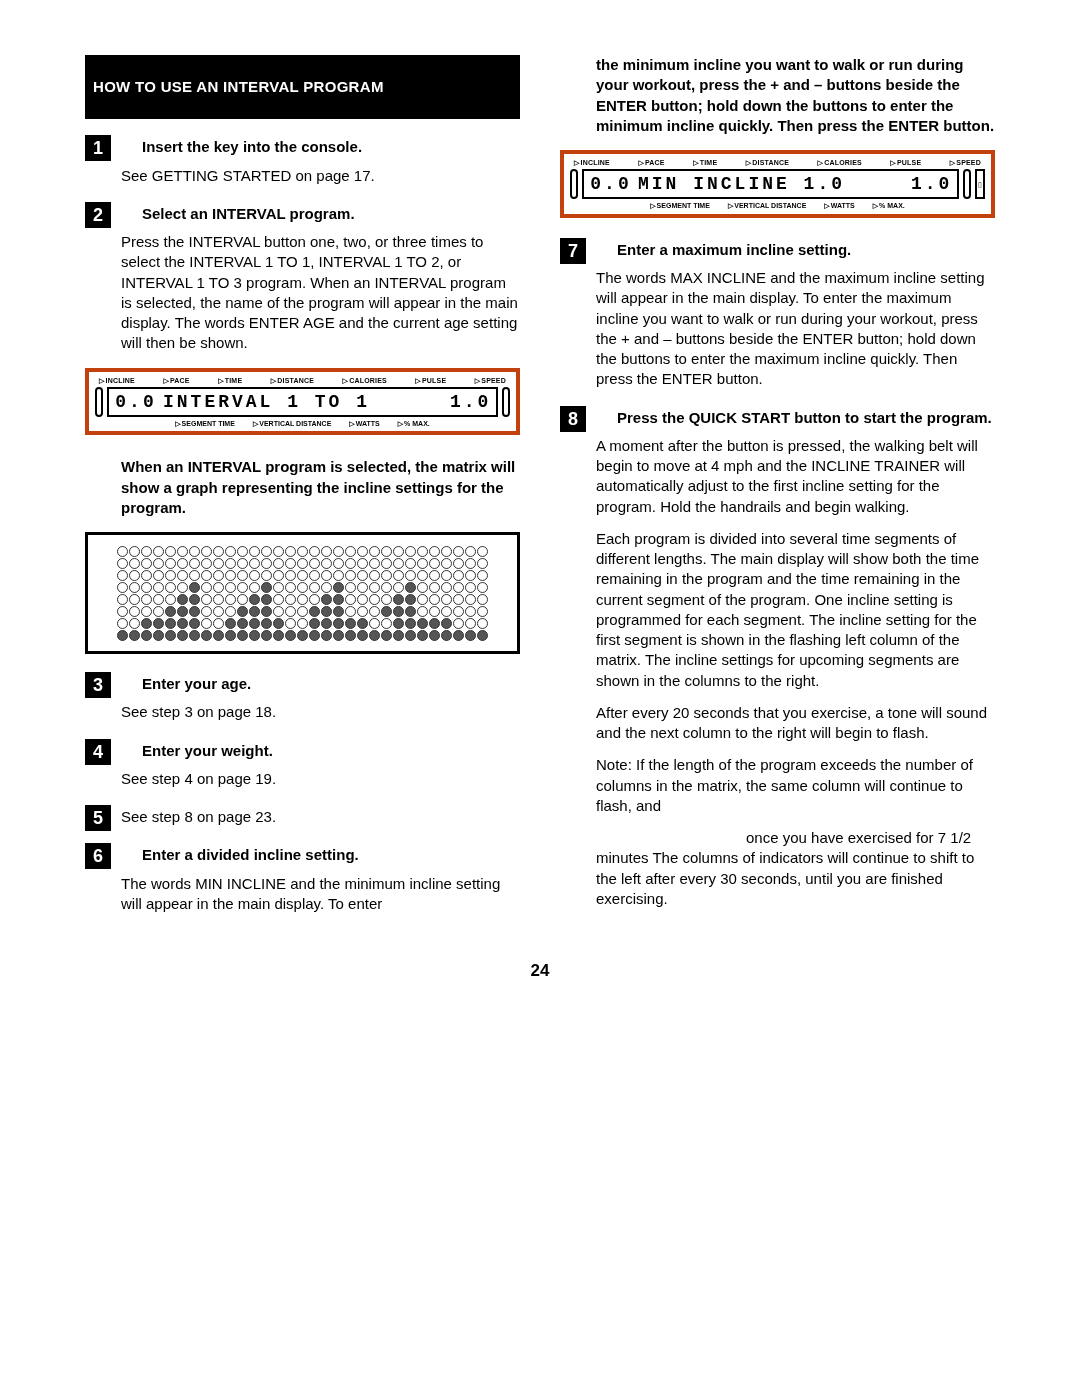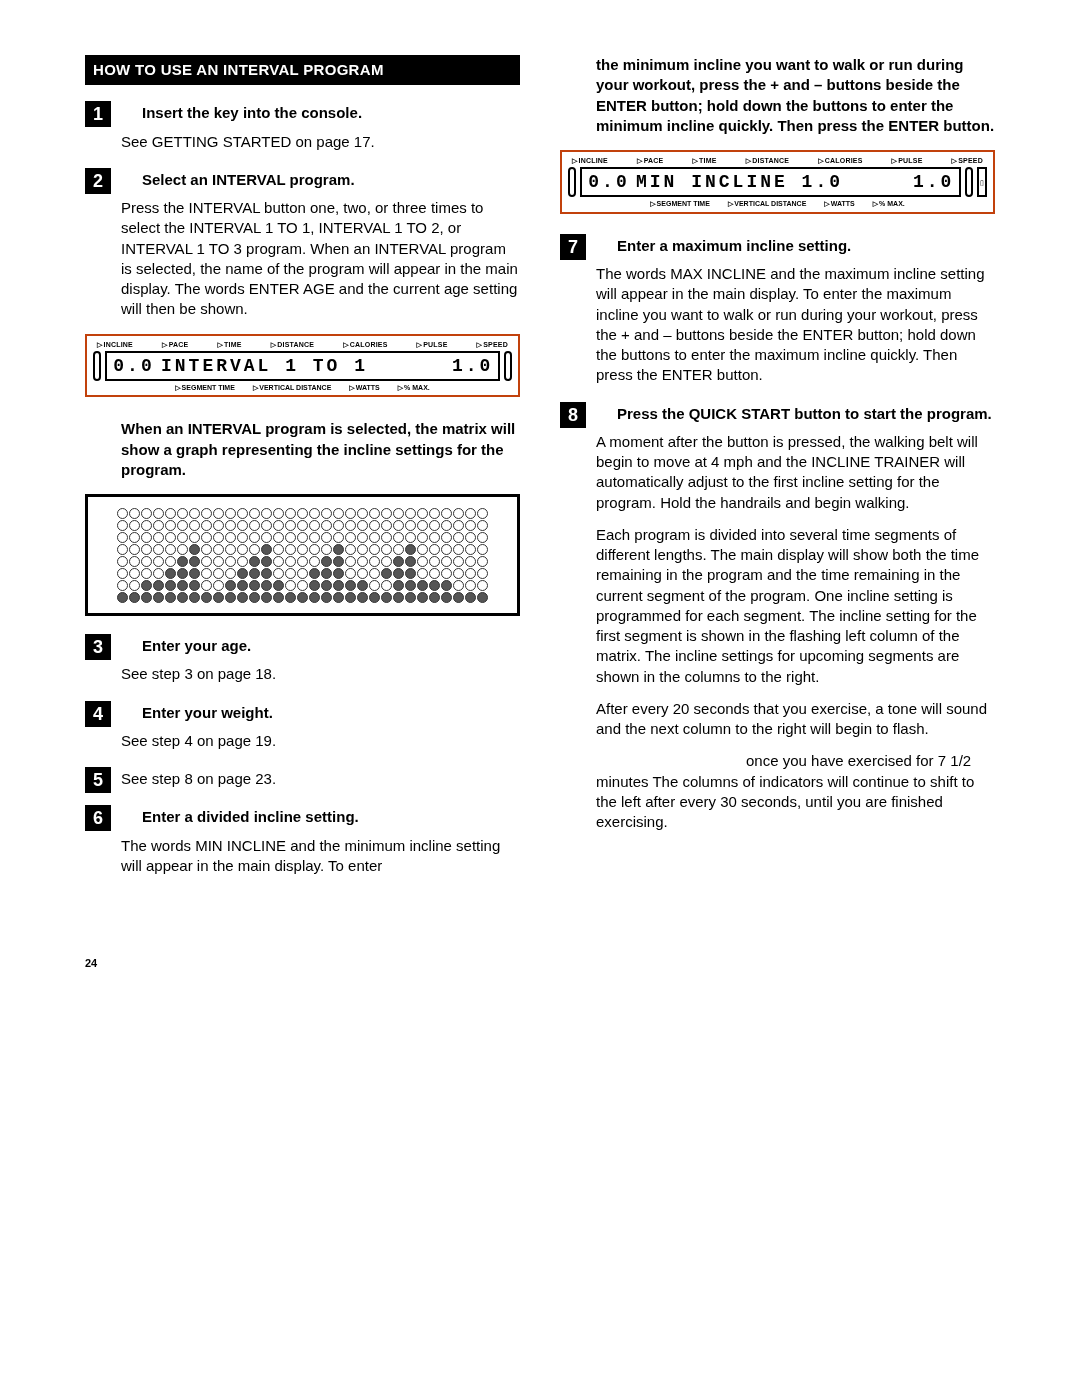--- a/index.html
+++ b/index.html
@@ -19,21 +19,21 @@
   }
   .col {
     flex: 1;
     min-width: 0;
   }
   .section-bar {
     background: #000;
     color: #fff;
     font-weight: bold;
     font-size: 15px;
-    padding: 5px 8px;
+    padding: 22px 8px;
     margin-bottom: 16px;
     letter-spacing: 0.3px;
   }
   .para { margin-bottom: 14px; font-weight: bold; }
   .indent { margin-left: 36px; }
   .step {
     position: relative;
     margin-top: 18px;
     margin-bottom: 10px;
   }
@@ -53,21 +53,21 @@
   .step-title {
     display: block;
     font-weight: bold;
     margin-left: 57px;
     margin-bottom: 8px;
   }
   .step-body { margin-left: 36px; margin-bottom: 12px; }
 
   
   .lcd {
-    border: 2px solid #c2410c;
+    border: 4px solid #c2410c;
     padding: 4px 6px 2px 6px;
     margin: 14px 0 22px 0;
   }
   .lcd-labels {
     display: flex;
     justify-content: space-between;
     font-size: 7px;
     font-weight: bold;
     letter-spacing: 0.2px;
     padding: 0 4px 2px 4px;
@@ -127,24 +127,24 @@
   .dot {
     width: 11px; height: 11px;
     border: 1px solid #333;
     border-radius: 50%;
     margin: 0.5px;
     background: #fff;
   }
   .dot.on { background: #555; }
 
   .page-num {
-    text-align: left;
+    text-align: center;
     font-weight: bold;
-    margin-top: 68px;
-    font-size: 11px;
+    margin-top: 34px;
+    font-size: 17px;
   }
 </style>
 </head>
 <body>
 
 <div class="columns">
 
   <div class="col">
 
     <div class="section-bar">HOW TO USE AN INTERVAL PROGRAM</div>
@@ -520,19 +520,20 @@
       <span class="step-title">Enter a maximum incline setting.</span>
       <p class="step-body">The words MAX INCLINE and the maximum incline setting will appear in the main display. To enter the maximum incline you want to walk or run during your workout, press the + and – buttons beside the ENTER button; hold down the buttons to enter the maximum incline quickly. Then press the ENTER button.</p>
     </div>
 
     <div class="step">
       <div class="step-num">8</div>
       <span class="step-title">Press the QUICK START button to start the program.</span>
       <p class="step-body">A moment after the button is pressed, the walking belt will begin to move at 4 mph and the INCLINE TRAINER will automatically adjust to the first incline setting for the program. Hold the handrails and begin walking.</p>
       <p class="step-body">Each program is divided into several time segments of different lengths. The main display will show both the time remaining in the program and the time remaining in the current segment of the program. One incline setting is programmed for each segment. The incline setting for the first segment is shown in the flashing left column of the matrix. The incline settings for upcoming segments are shown in the columns to the right.</p>
       <p class="step-body">After every 20 seconds that you exercise, a tone will sound and the next column to the right will begin to flash.</p>
+      <p class="step-body">Note: If the length of the program exceeds the number of columns in the matrix, the same column will continue to flash, and</p>
       <p class="step-body" style="text-indent:150px;">once you have exercised for 7 1/2 minutes  The columns of indicators will continue to shift to the left after every 30 seconds, until you are finished exercising.</p>
     </div>
 
   </div>
 </div>
 
 <div class="page-num">24</div>
 
 </body></html>

